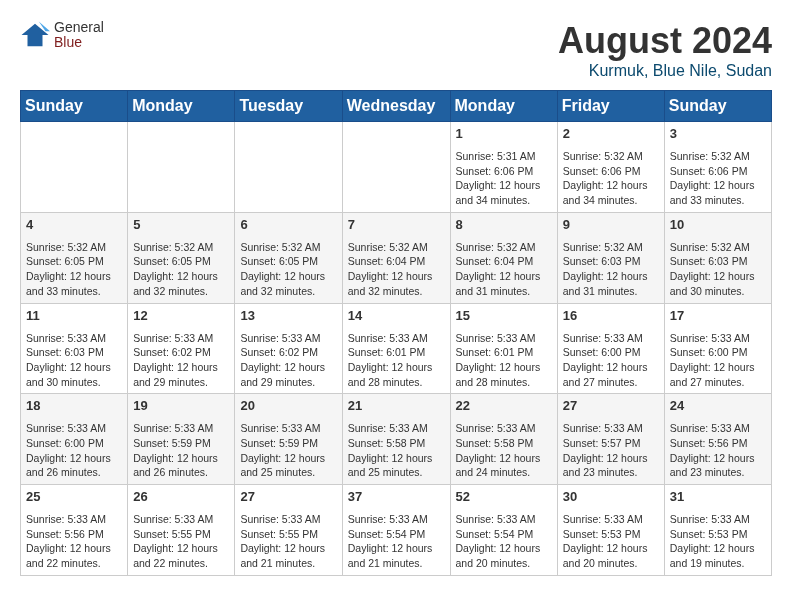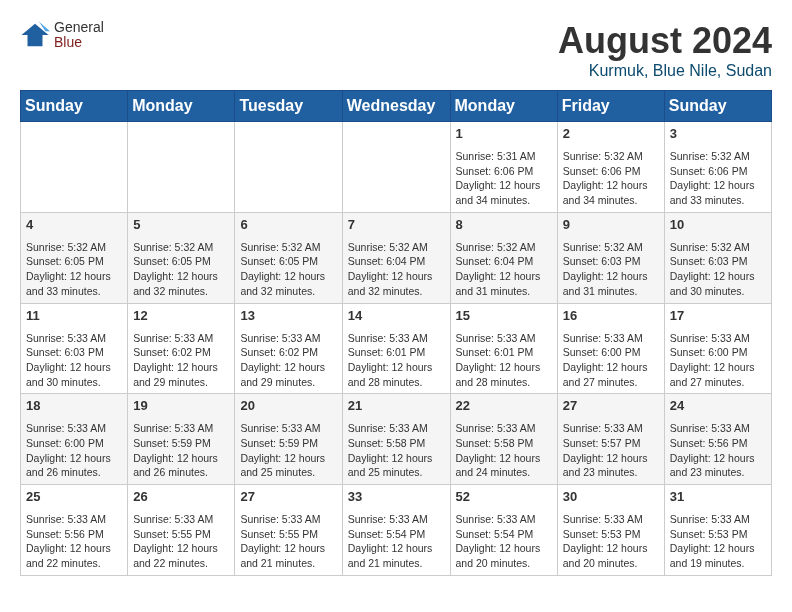--- a/index.html
+++ b/index.html
@@ -311,21 +311,21 @@
 and 22 minutes.</div>
         </td>
         <td>
           <span class="day-num">27</span>
           <div class="day-info">Sunrise: 5:33 AM
 Sunset: 5:55 PM
 Daylight: 12 hours
 and 21 minutes.</div>
         </td>
         <td>
-          <span class="day-num">33</span>
+          <span class="day-num">37</span>
           <div class="day-info">Sunrise: 5:33 AM
 Sunset: 5:54 PM
 Daylight: 12 hours
 and 21 minutes.</div>
         </td>
         <td>
           <span class="day-num">52</span>
           <div class="day-info">Sunrise: 5:33 AM
 Sunset: 5:54 PM
 Daylight: 12 hours

